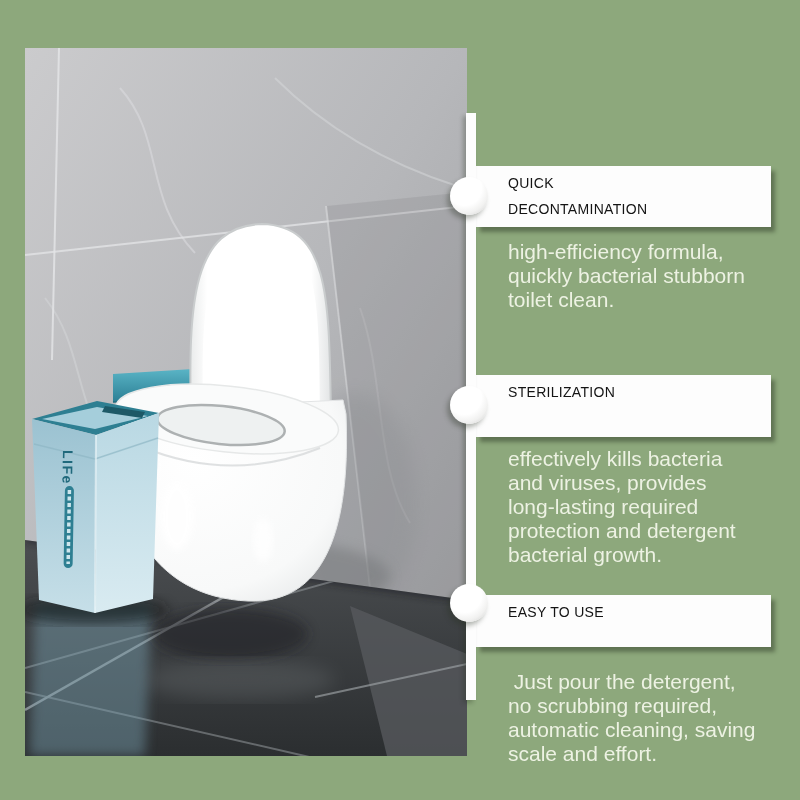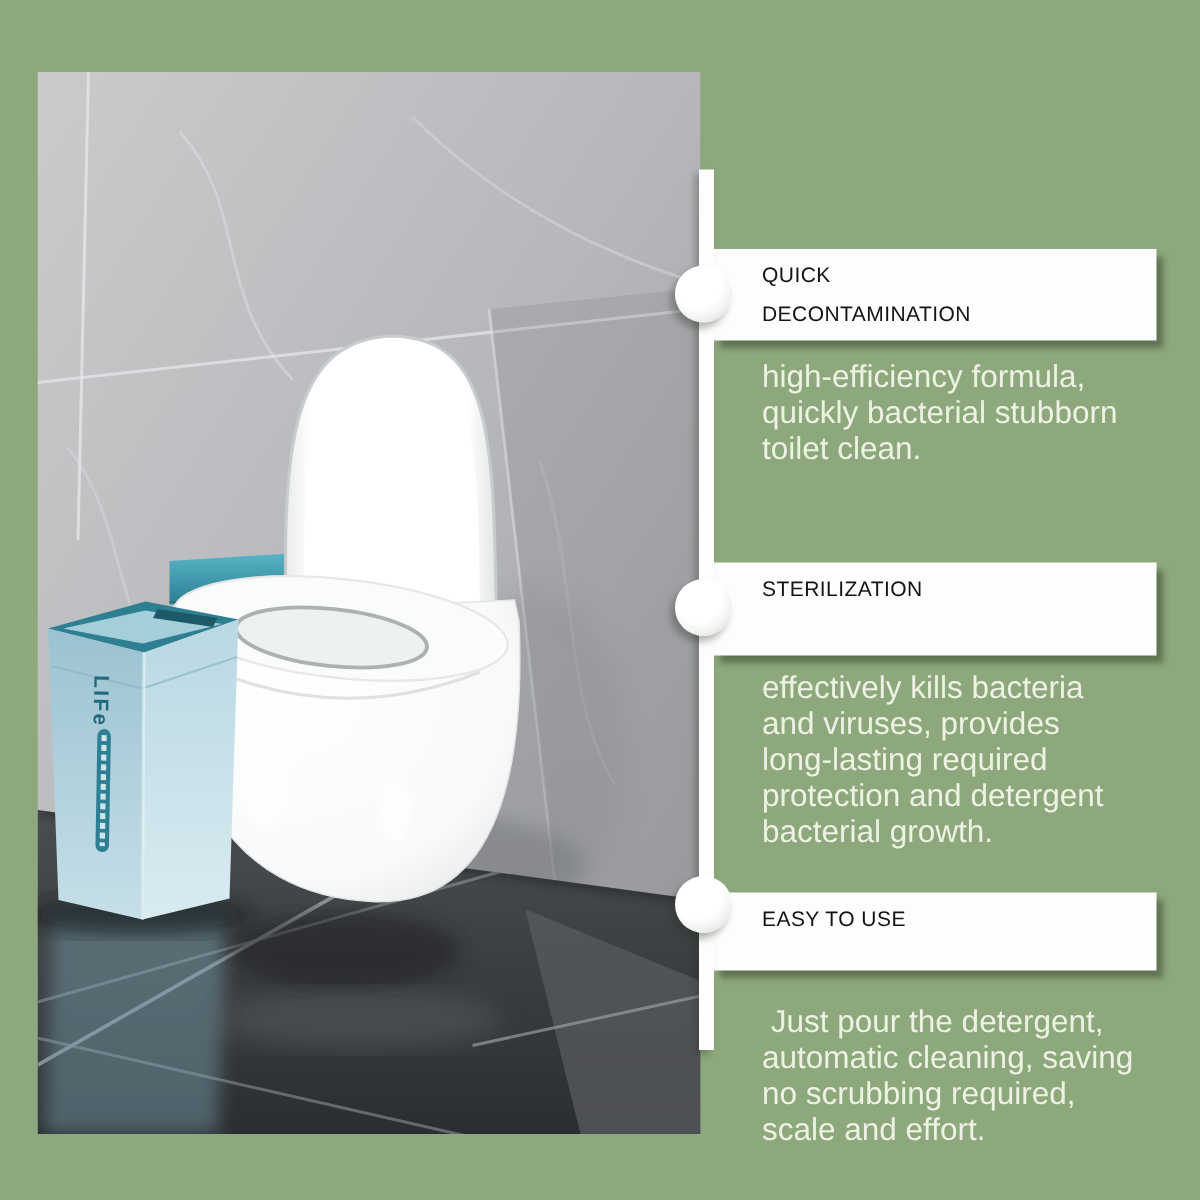--- a/index.html
+++ b/index.html
@@ -204,16 +204,16 @@
   <span>bacterial growth.</span>
 </div>
 
 <div class="bar b3">
   <h3>
     <span>EASY TO USE</span>
   </h3>
 </div>
 <div class="body t3">
   <span> Just pour the detergent,</span>
+  <span>no scrubbing required,</span>
   <span>automatic cleaning, saving</span>
-  <span>no scrubbing required,</span>
   <span>scale and effort.</span>
 </div>
 
 </body></html>

